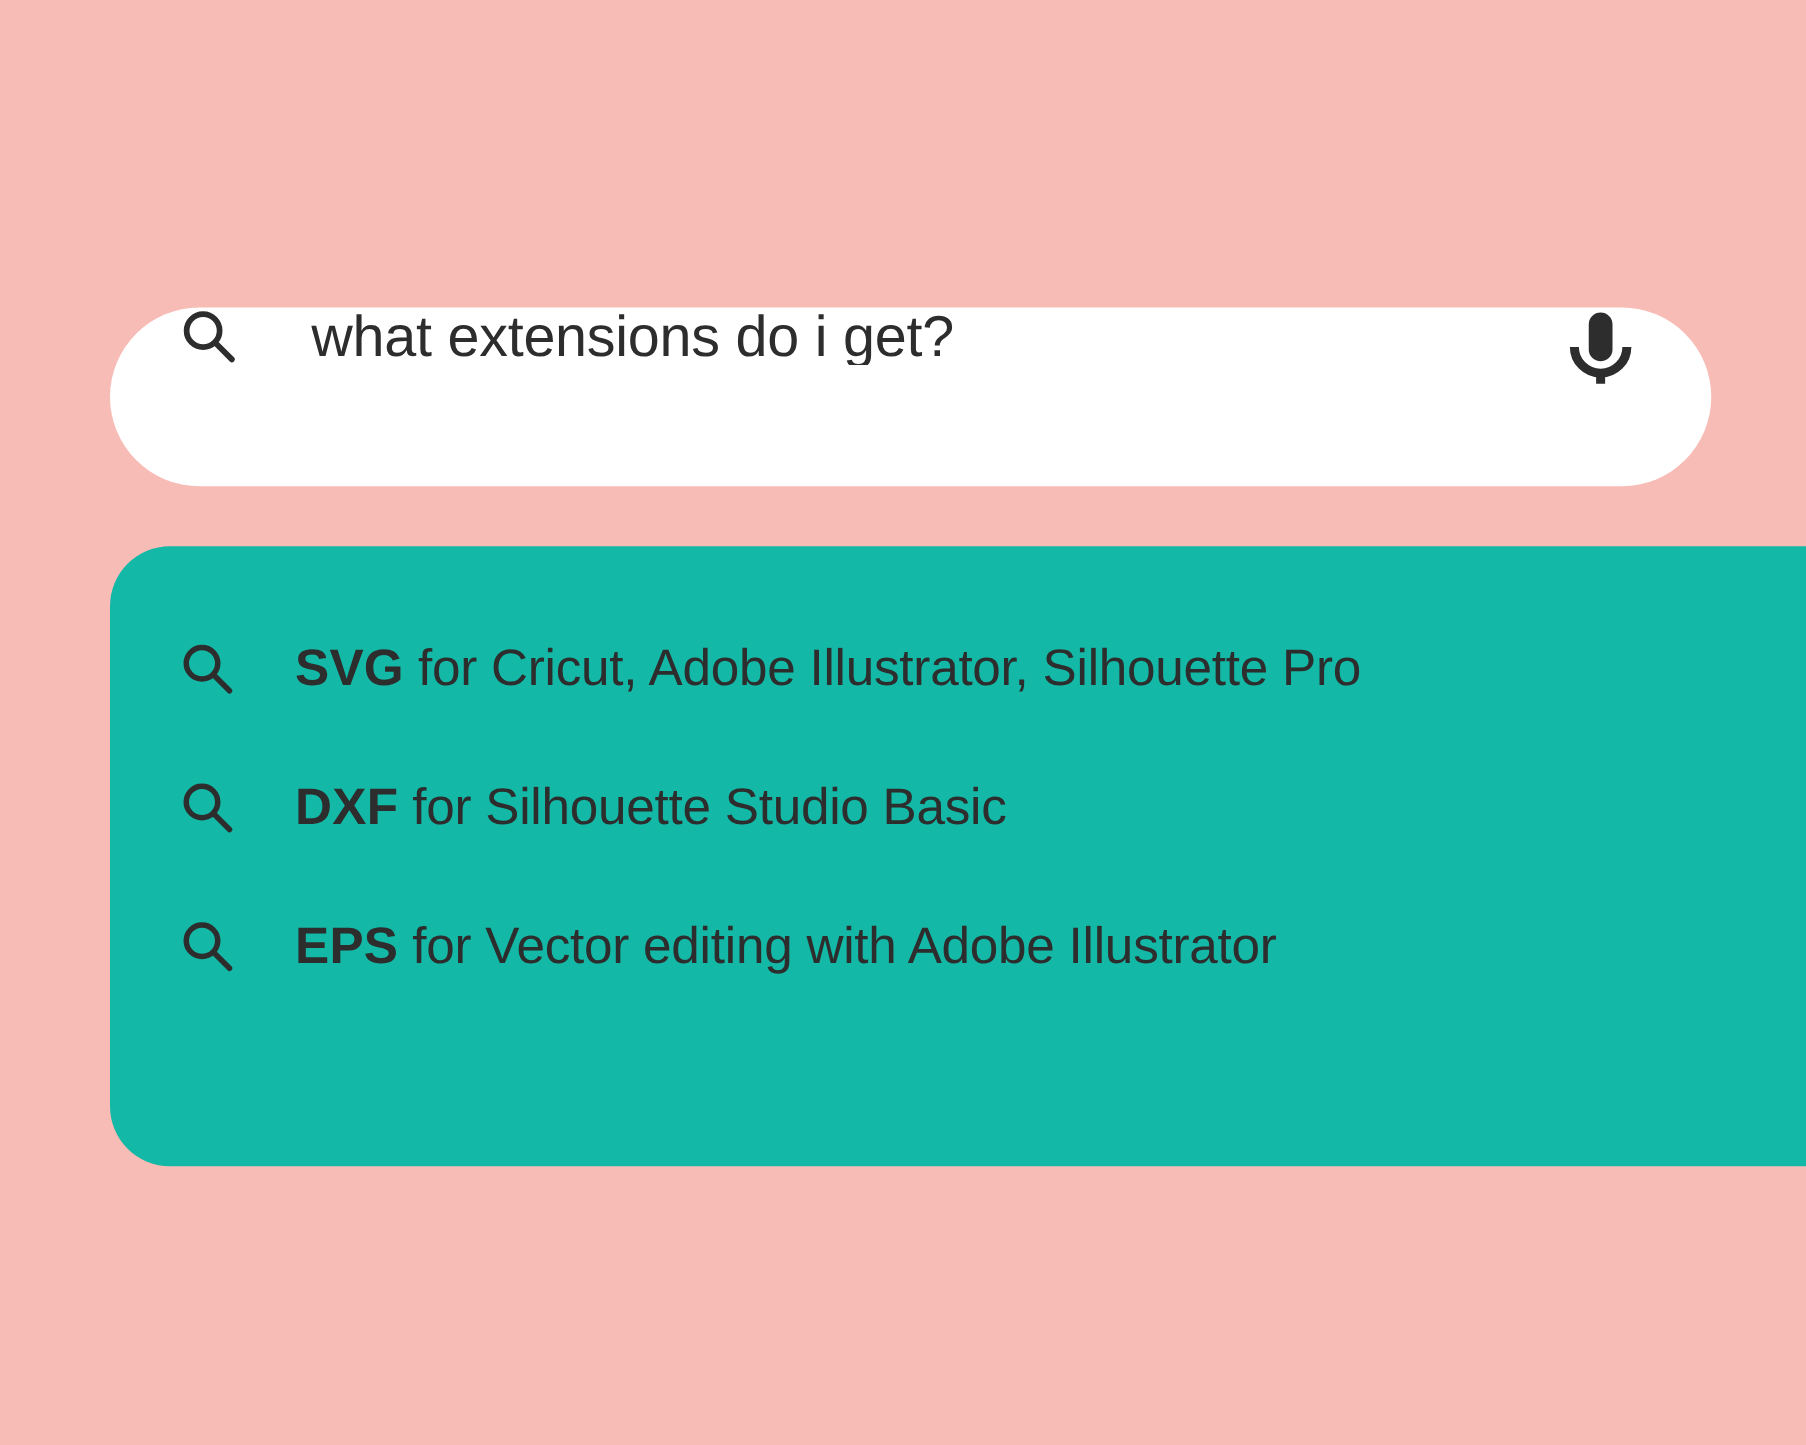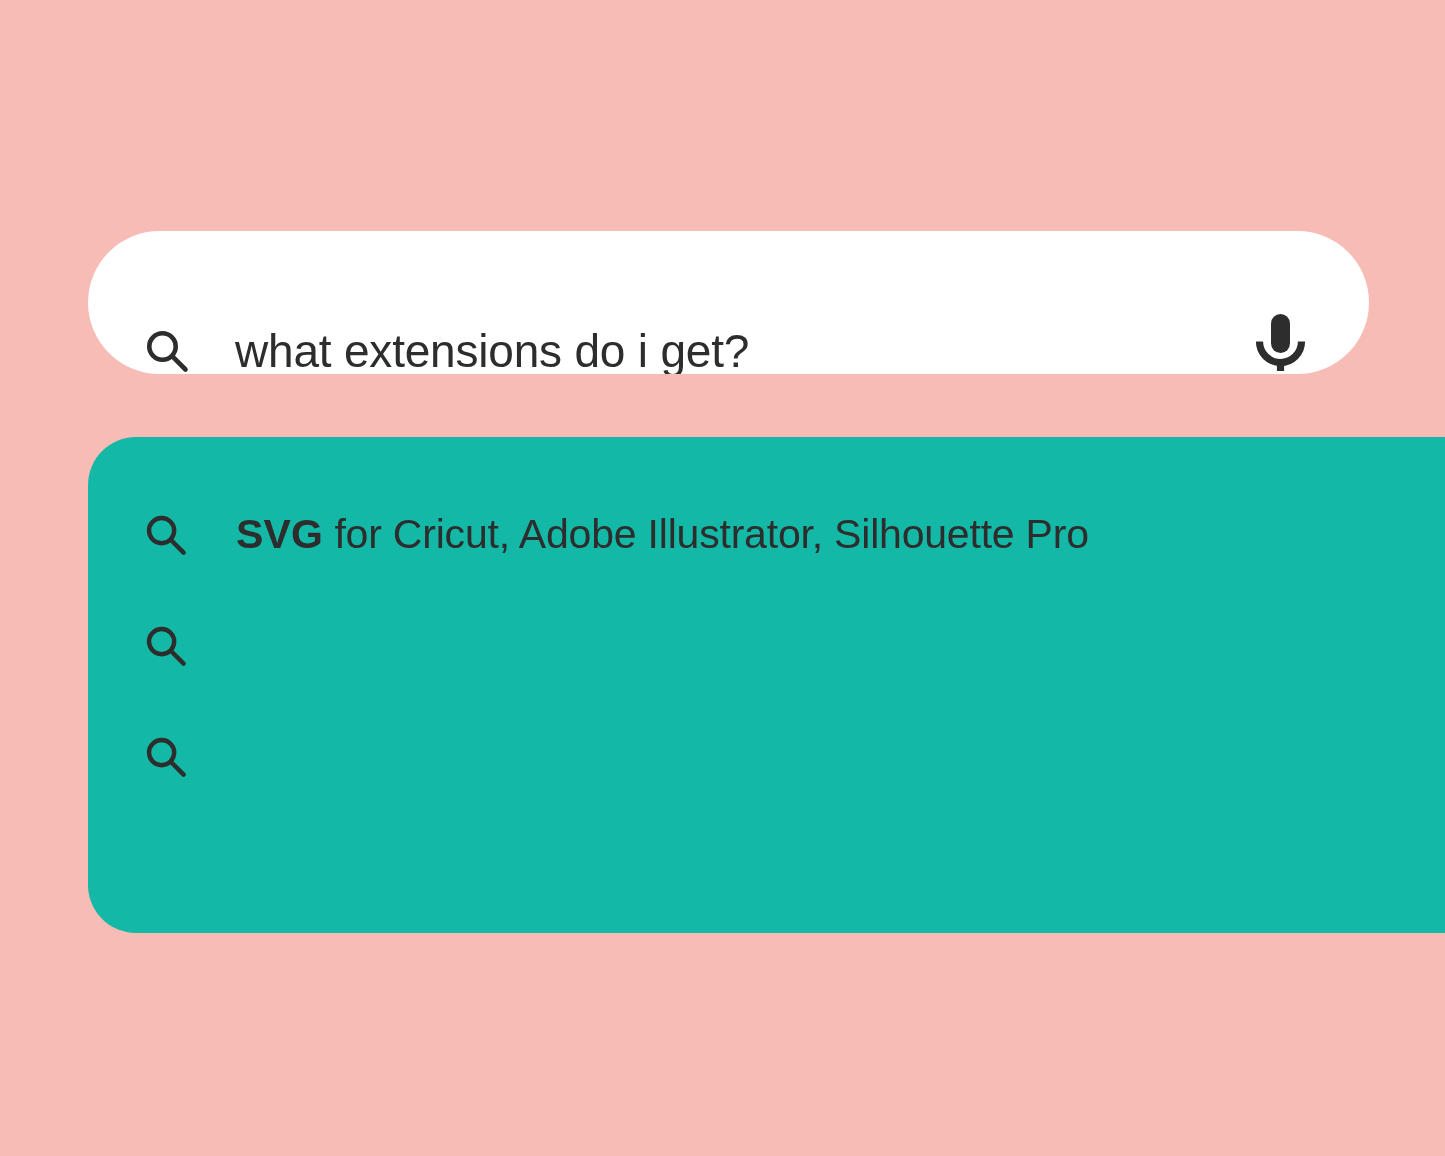--- a/index.html
+++ b/index.html
@@ -13,28 +13,29 @@
   body {
     background:#f8bcb6;
     font-family:"Liberation Sans", sans-serif;
     position:relative;
   }
 
   
   .search-bar {
     position:absolute;
     left:88px;
-    top:231px;
+    top:246px;
     width:1281px;
     height:143px;
     background:#ffffff;
     border-radius:72px;
     display:flex;
-    align-items:flex-end;
+    align-items:flex-start;
     padding:0 60px 0 56px;
+    gap:14px;
   }
 
   .search-bar .magnifier {
     flex:0 0 auto;
     width:46px;
     height:46px;
     display:block;
   }
 
   .search-query {
@@ -132,22 +133,28 @@
       <span class="prefix">SVG</span><span class="rest"> for Cricut, Adobe Illustrator, Silhouette Pro</span>
     </div>
   </div>
 
 
   <div class="suggestion-row">
     <svg class="magnifier" viewBox="0 0 44 44">
       <circle cx="17.6" cy="17.6" r="12.6" fill="none" stroke="#2d2d2d" stroke-width="4.4"></circle>
       <line x1="27" y1="27" x2="39.6" y2="39.6" stroke="#2d2d2d" stroke-width="4.4" stroke-linecap="round"></line>
     </svg>
+    <div class="suggestion-text">
+      <span class="prefix">DXF</span><span class="rest"> for Silhouette Studio Basic</span>
+    </div>
   </div>
 
   <div class="suggestion-row">
     <svg class="magnifier" viewBox="0 0 44 44">
       <circle cx="17.6" cy="17.6" r="12.6" fill="none" stroke="#2d2d2d" stroke-width="4.4"></circle>
       <line x1="27" y1="27" x2="39.6" y2="39.6" stroke="#2d2d2d" stroke-width="4.4" stroke-linecap="round"></line>
     </svg>
+    <div class="suggestion-text">
+      <span class="prefix">EPS</span><span class="rest"> for Vector editing with Adobe Illustrator</span>
+    </div>
   </div>
 
 </div>
 
 </body></html>

